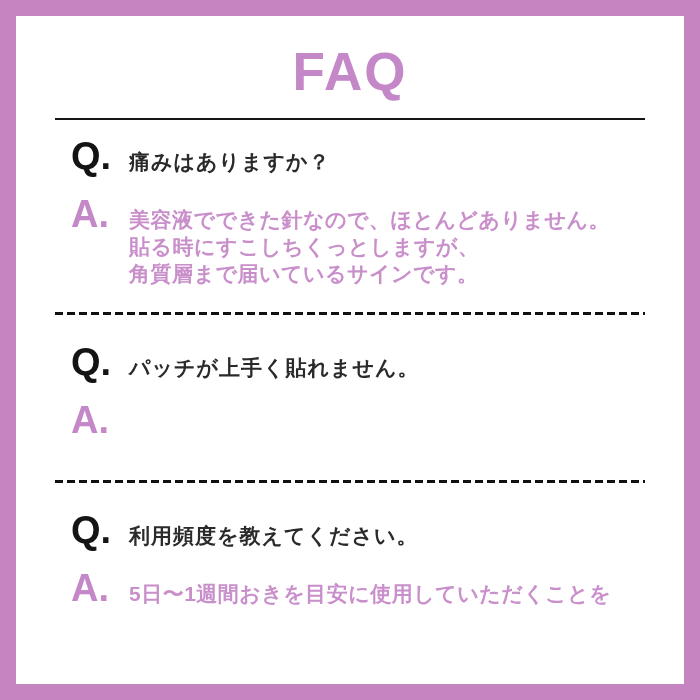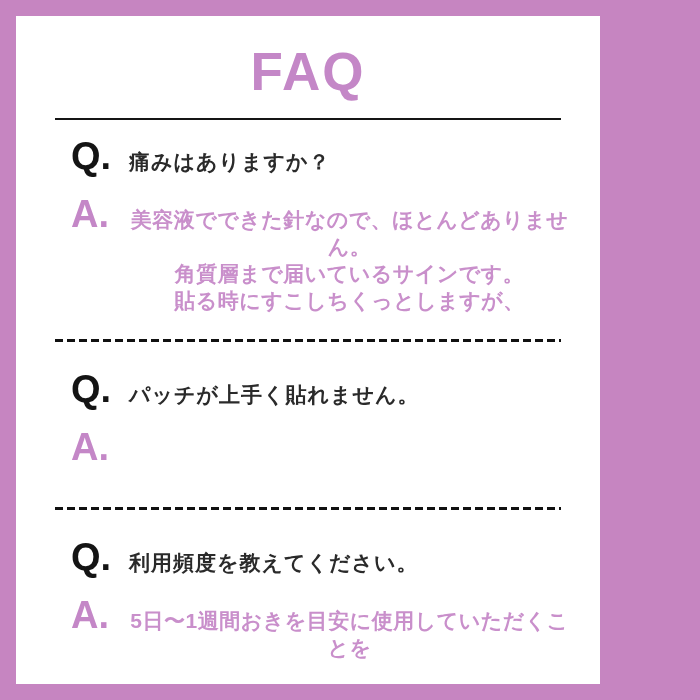--- a/index.html
+++ b/index.html
@@ -9,21 +9,21 @@
     background: #ffffff;
   }
   .page-frame {
     box-sizing: border-box;
     width: 700px; height: 700px;
     padding: 16px;
     background: #c685c1;
   }
   .content {
     box-sizing: border-box;
-    width: 584px; height: 668px;
+    width: 668px; height: 668px;
     background: #ffffff;
     overflow: hidden;
   }
   .faq-title {
     margin-top: 24px;
     height: 64px;
     line-height: 64px;
     text-align: center;
     font-size: 53px;
     font-weight: bold;
@@ -68,42 +68,42 @@
     letter-spacing: 1px;
     font-weight: bold;
   }
   .answer-text {
     font-size: 21px;
     color: #c98fcb;
     font-weight: bold;
     line-height: 27px;
     letter-spacing: 0.5px;
   }
-  .answer-line { display: block; text-align: center; }
+  .answer-line { display: block; }
 </style>
 </head>
 <body>
 
 <div class="page-frame">
   <div class="content">
 
     <div class="faq-title">FAQ</div>
 
     <div class="rule-solid top"></div>
 
     <div class="qa-row q-row">
       <span class="marker q-marker">Q.</span>
       <span class="question-text">痛みはありますか？</span>
     </div>
     <div class="qa-row a-row">
       <span class="marker a-marker">A.</span>
       <span class="answer-text">
         <span class="answer-line">美容液でできた針なので、ほとんどありません。</span>
+        <span class="answer-line">貼る時にすこしちくっとしますが、</span>
         <span class="answer-line">角質層まで届いているサインです。</span>
-        <span class="answer-line">貼る時にすこしちくっとしますが、</span>
       </span>
     </div>
 
     <div class="rule-dashed d1"></div>
 
     <div class="qa-row q-row later">
       <span class="marker q-marker">Q.</span>
       <span class="question-text">パッチが上手く貼れません。</span>
     </div>
     <div class="qa-row a-row">

